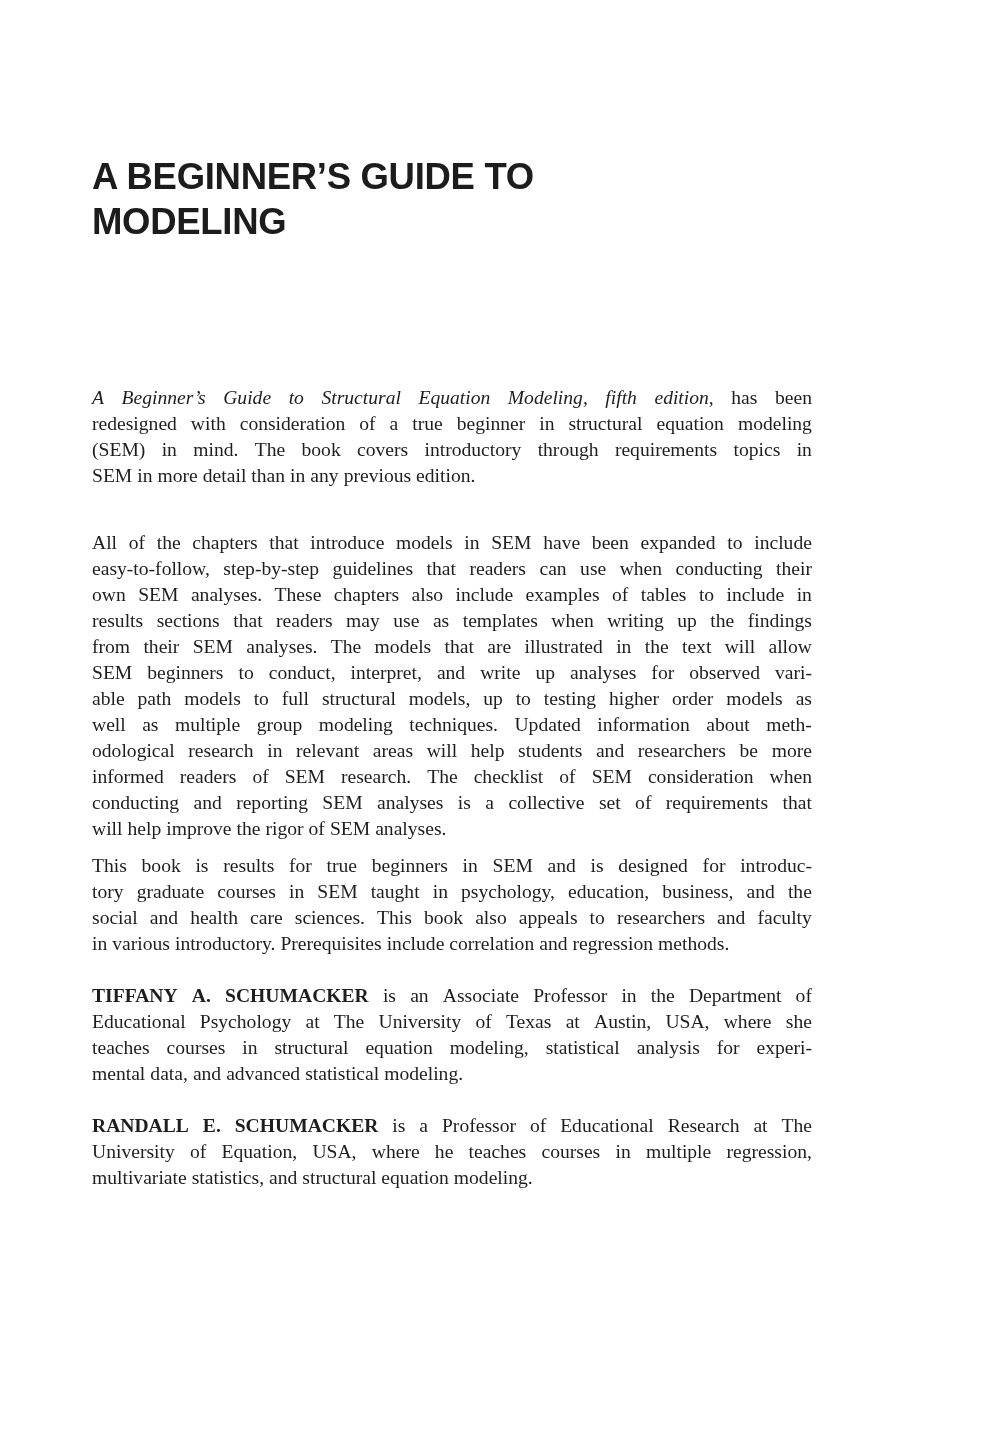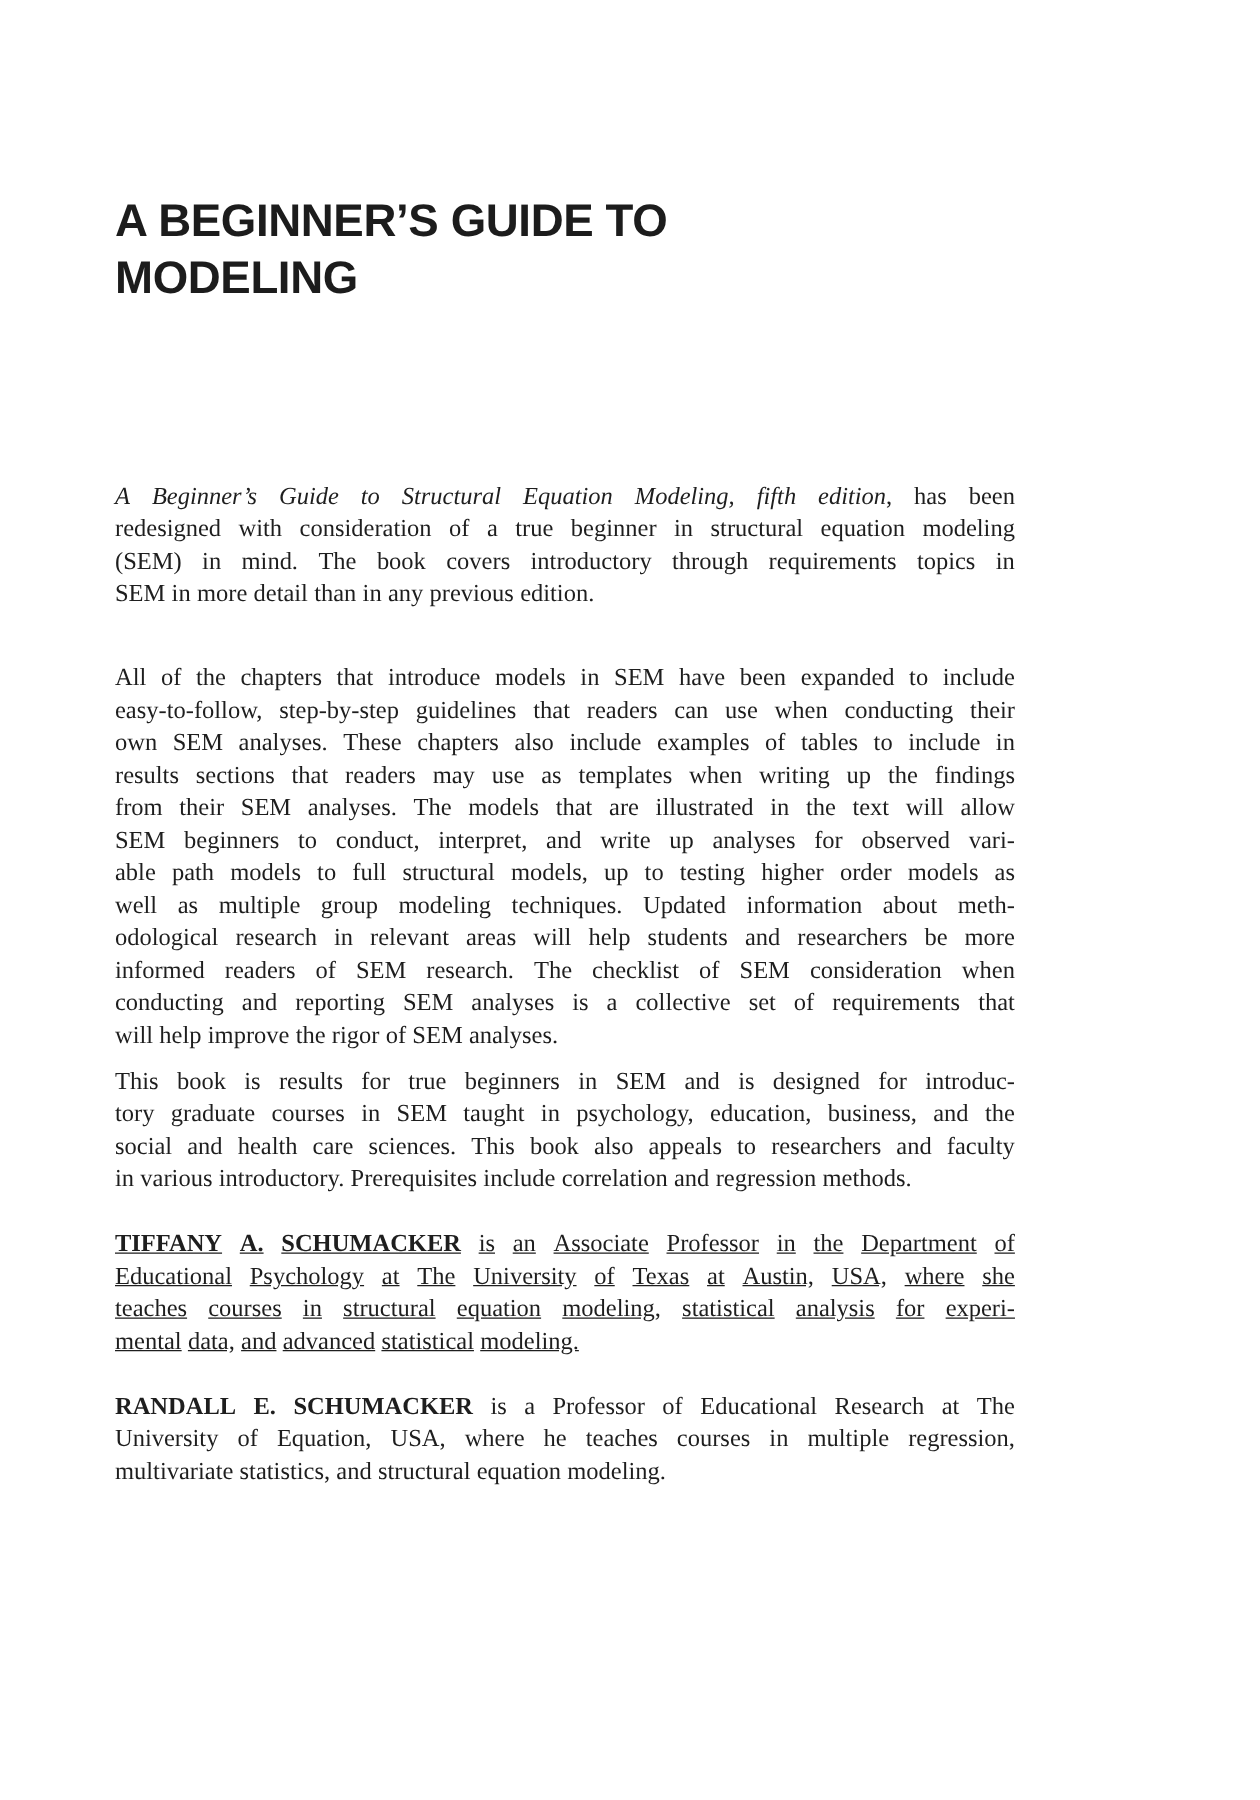--- a/index.html
+++ b/index.html
@@ -58,21 +58,21 @@
     }
     .jline.last {
       justify-content: flex-start;
       gap: 5px;
     }
     .it { font-style: italic; }
     .b { font-weight: bold; }
     #p1 { top: 373px; }
     #p2 { top: 518px; text-align: right; }
     #p3 { top: 841px; }
-    #p4 { top: 971px; text-decoration: underline; }
+    #p4 { top: 971px; }
     #p5 { top: 1101px; }
   </style>
 </head>
 <body>
 
 <div class="page">
   <h1 class="title">
     <span class="tline">A BEGINNER’S GUIDE TO</span>
     <span class="tline">MODELING</span>
   </h1>

